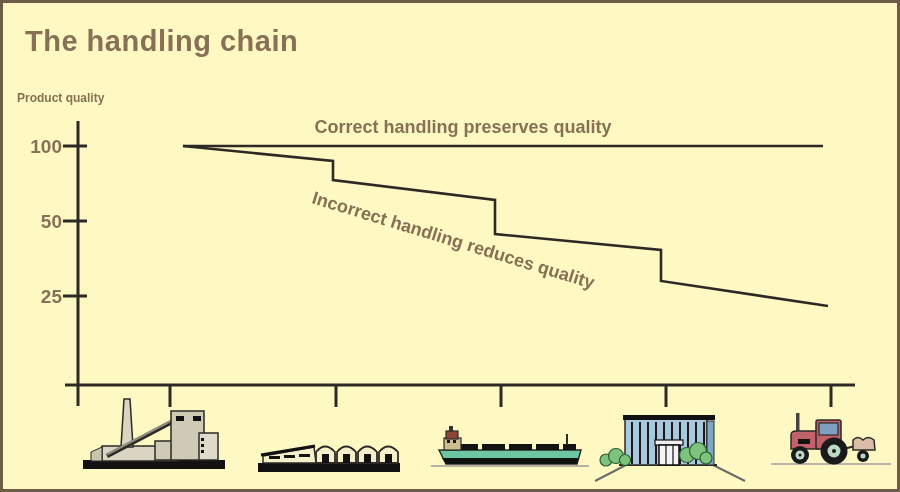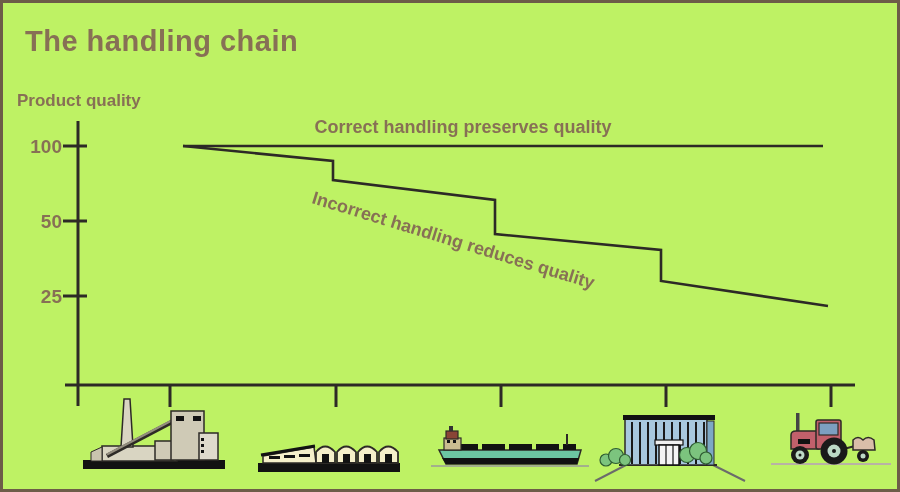--- a/index.html
+++ b/index.html
@@ -1,32 +1,32 @@
 <!DOCTYPE html>
 <html><head>
 <meta charset="utf-8">
 <style>
   html,body{margin:0;padding:0;background:#fff;}
   .frame{
     position:relative;
     width:900px;height:492px;
     box-sizing:border-box;
     border:3px solid #6d5c48;
-    background:#bef264;
+    background:#fef9c3;
     font-family:"Liberation Sans", sans-serif;
     overflow:hidden;
   }
   .title{
     position:absolute;left:22px;top:22px;
     font-size:29px;font-weight:bold;color:#877055;
     letter-spacing:0.5px;
   }
   .ylabel{
     position:absolute;left:14px;top:88px;
-    font-size:17px;font-weight:bold;color:#877055;
+    font-size:12px;font-weight:bold;color:#877055;
   }
   svg{position:absolute;left:0;top:0;}
   text{font-family:"Liberation Sans", sans-serif;}
 </style>
 </head>
 <body>
 
 <div class="frame">
 
   <div class="title">The handling chain</div>

